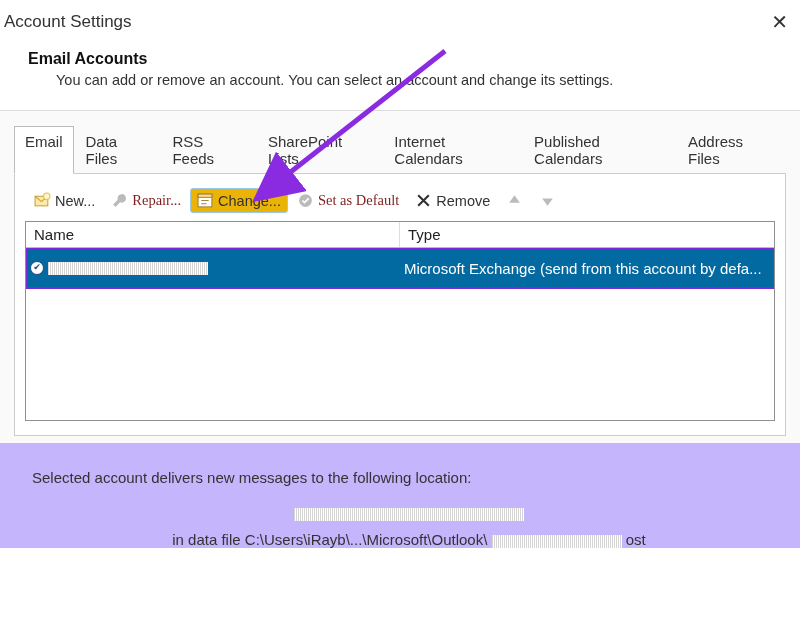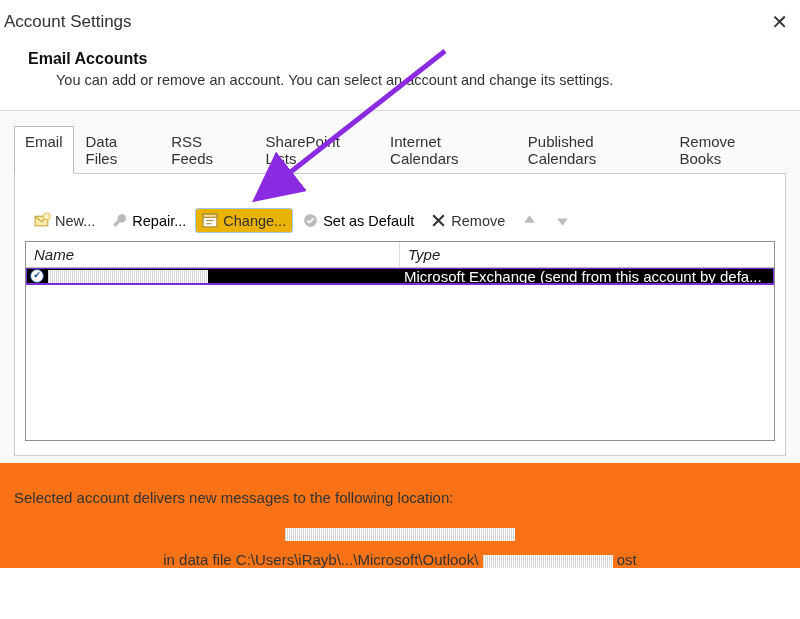--- a/index.html
+++ b/index.html
@@ -10,40 +10,40 @@
 .header-section { padding: 6px 28px 18px 28px; }
 .header-section .h1 { font-weight: bold; font-size: 16px; color: #111; margin-bottom: 4px; }
 .header-section .desc { font-size: 14.5px; color: #333; margin-left: 28px; }
 .hr { height: 1px; background: #ddd; margin: 4px 0 0 0; }
 .content { padding: 14px 14px 7px 14px; background: #fafafa; }
 .tabs { display: flex; border-bottom: 1px solid #ccc; position: relative;}
 .tab { padding: 6px 10px 7px 10px; font-size: 15px; color: #333; border: 1px solid transparent; border-bottom: none; margin-right: 1px; cursor: pointer; position: relative; top: 1px; background: transparent; }
 .tab.active { background: #fff; border-color: #bbb; border-bottom: 1px solid #fff; }
 .tabbody { border: 1px solid #ccc; border-top: none; background: #fff; padding: 10px 10px 14px 10px; }
 .toolbar { display: flex; align-items: center; gap: 2px; padding: 4px 0 8px 2px; }
-.tbtn { display: inline-flex; align-items: center; gap: 4px; padding: 3px 6px; font-size: 14.5px; border: 1px solid transparent; border-radius: 3px; cursor: pointer; color: #333; margin-top: 20px; }
-.tbtn.disabled { color: #000000; cursor: default; }
+.tbtn { display: inline-flex; align-items: center; gap: 4px; padding: 3px 6px; font-size: 14.5px; border: 1px solid transparent; border-radius: 3px; cursor: pointer; color: #333; }
+.tbtn.disabled { color: #7f1d1d; cursor: default; font-family: Liberation Serif, serif; }
 .tbtn.hover { background: #eab308; border-color: #9cc9e8; }
 .tbtn svg { width: 17px; height: 17px; flex-shrink: 0; }
 .tbl { border: 1px solid #8f8f8f; background: #fff; }
-.thead { display: flex; border-bottom: 1px solid #bbb; font-style: italic; }
+.thead { display: flex; border-bottom: 1px solid #bbb; }
 .th { padding: 4px 8px; font-size: 15px; border-right: 1px solid #ddd; }
 .th.name { width: 50%; }
 .th.type { flex: 1; border-right: none; }
 .tbody { height: 172px; overflow: auto; }
-.trow { display: flex; align-items: center; background: #000000; color: #fff; outline: 2px solid #7a2bd8; outline-offset: -1px; height: 16px; }
+.trow { display: flex; align-items: center; background: #0369a1; color: #fff; outline: 2px solid #7a2bd8; outline-offset: -1px; height: 40px; }
 .cell-name { width: 50%; display: flex; align-items: center; padding-left: 4px; gap: 4px; }
 .cell-type { flex: 1; padding-left: 4px; font-size: 15px; white-space: nowrap; overflow: hidden; text-overflow: ellipsis; padding-right: 6px;}
 .check-icon { width: 14px; height: 14px; border-radius: 50%; background: #fff; display: inline-flex; align-items: center; justify-content: center; flex-shrink: 0; border: 1px solid #1a4b8a; }
 .check-icon::after { content: "✔"; font-size: 9px; color: #1a4b8a; position: relative; top: -1px;}
 .redact { height: 13px; background: repeating-linear-gradient(90deg,#d5d5d5 0,#d5d5d5 1px,#fff 1px,#fff 2px); display: inline-block; }
 .redact.w1 { width: 160px; }
 .redact.w2 { width: 230px; }
 .redact.w3 { width: 130px; }
-.footer { padding: 26px 14px 0 14px; background:#f97316;}
+.footer { padding: 26px 14px 0 32px; background:#c4b5fd;}
 .footer .line1 { font-size: 15px; color: #333; margin-bottom: 22px; }
 .footer .line2row { display:flex; justify-content:center; margin-bottom: 10px;}
 .footer .line3 { font-size: 15px; color: #333; text-align: center; }
 .footer .line3 .inlblk { vertical-align: middle; }
 .arrow { position: absolute; left: 245px; top: 46px; pointer-events: none; z-index: 50; }
 </style>
 </head>
 <body>
 
 <div class="titlebar">
@@ -59,21 +59,21 @@
 <div class="hr"></div>
 
 <div class="content">
   <div class="tabs">
     <div class="tab active">Email</div>
     <div class="tab">Data Files</div>
     <div class="tab">RSS Feeds</div>
     <div class="tab">SharePoint Lists</div>
     <div class="tab">Internet Calendars</div>
     <div class="tab">Published Calendars</div>
-    <div class="tab">Remove Books</div>
+    <div class="tab">Address Files</div>
   </div>
   <div class="tabbody">
     <div class="toolbar">
       <span class="tbtn">
         <svg viewBox="0 0 16 16">
             <rect x="1" y="4" width="12" height="9" fill="#ffe9a8" stroke="#c8a23d"></rect>
             <path d="M1 4 L7 9 L13 4" fill="none" stroke="#c8a23d"></path>
             <circle cx="12" cy="4" r="3" fill="#fff6cc" stroke="#e4c04a"></circle>
           </svg>
         <span>New...</span>

